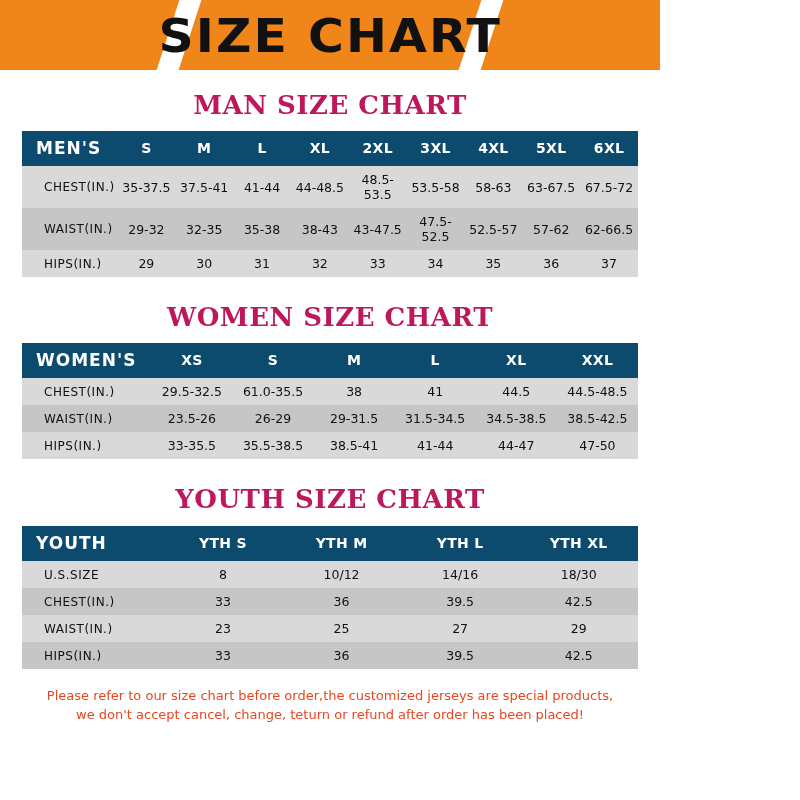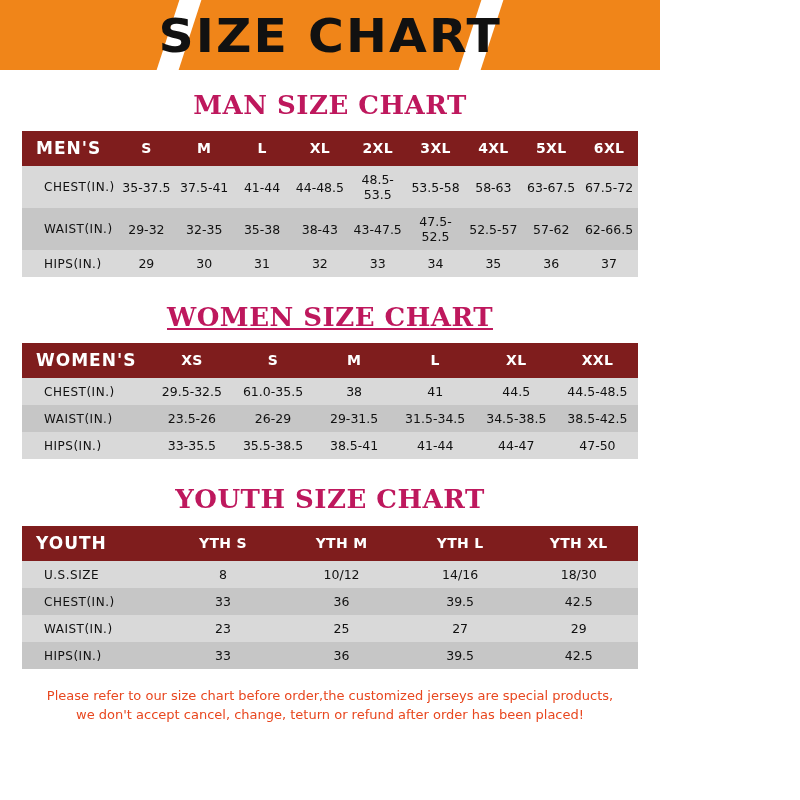--- a/index.html
+++ b/index.html
@@ -48,35 +48,35 @@
 
   .section-title {
     text-align: center;
     font-family: "DejaVu Serif", serif;
     font-weight: bold;
     font-size: 26px;
     color: #be185d;
     letter-spacing: 0.5px;
   }
   .t1 { margin-top: 20px; margin-bottom: 11px; }
-  .t2 { margin-top: 25px; margin-bottom: 11px; text-decoration: underline; }
+  .t2 { margin-top: 25px; margin-bottom: 11px; }
   .t3 { margin-top: 25px; margin-bottom: 12px; }
 
   table.size {
     width: 100%;
     border-collapse: collapse;
     table-layout: fixed;
   }
   table.size th, table.size td {
     text-align: center;
     font-family: "DejaVu Sans", sans-serif;
   }
   
   table.size thead tr {
-    background: #7f1d1d;
+    background: #0c4a6e;
     color: #ffffff;
     padding-left: 24px;
   }
   table.size thead th {
     font-size: 14px;
     font-weight: bold;
     padding: 7px 0 8px 0;
     letter-spacing: 0.3px;
   }
   table.size thead th.rowlabel {

